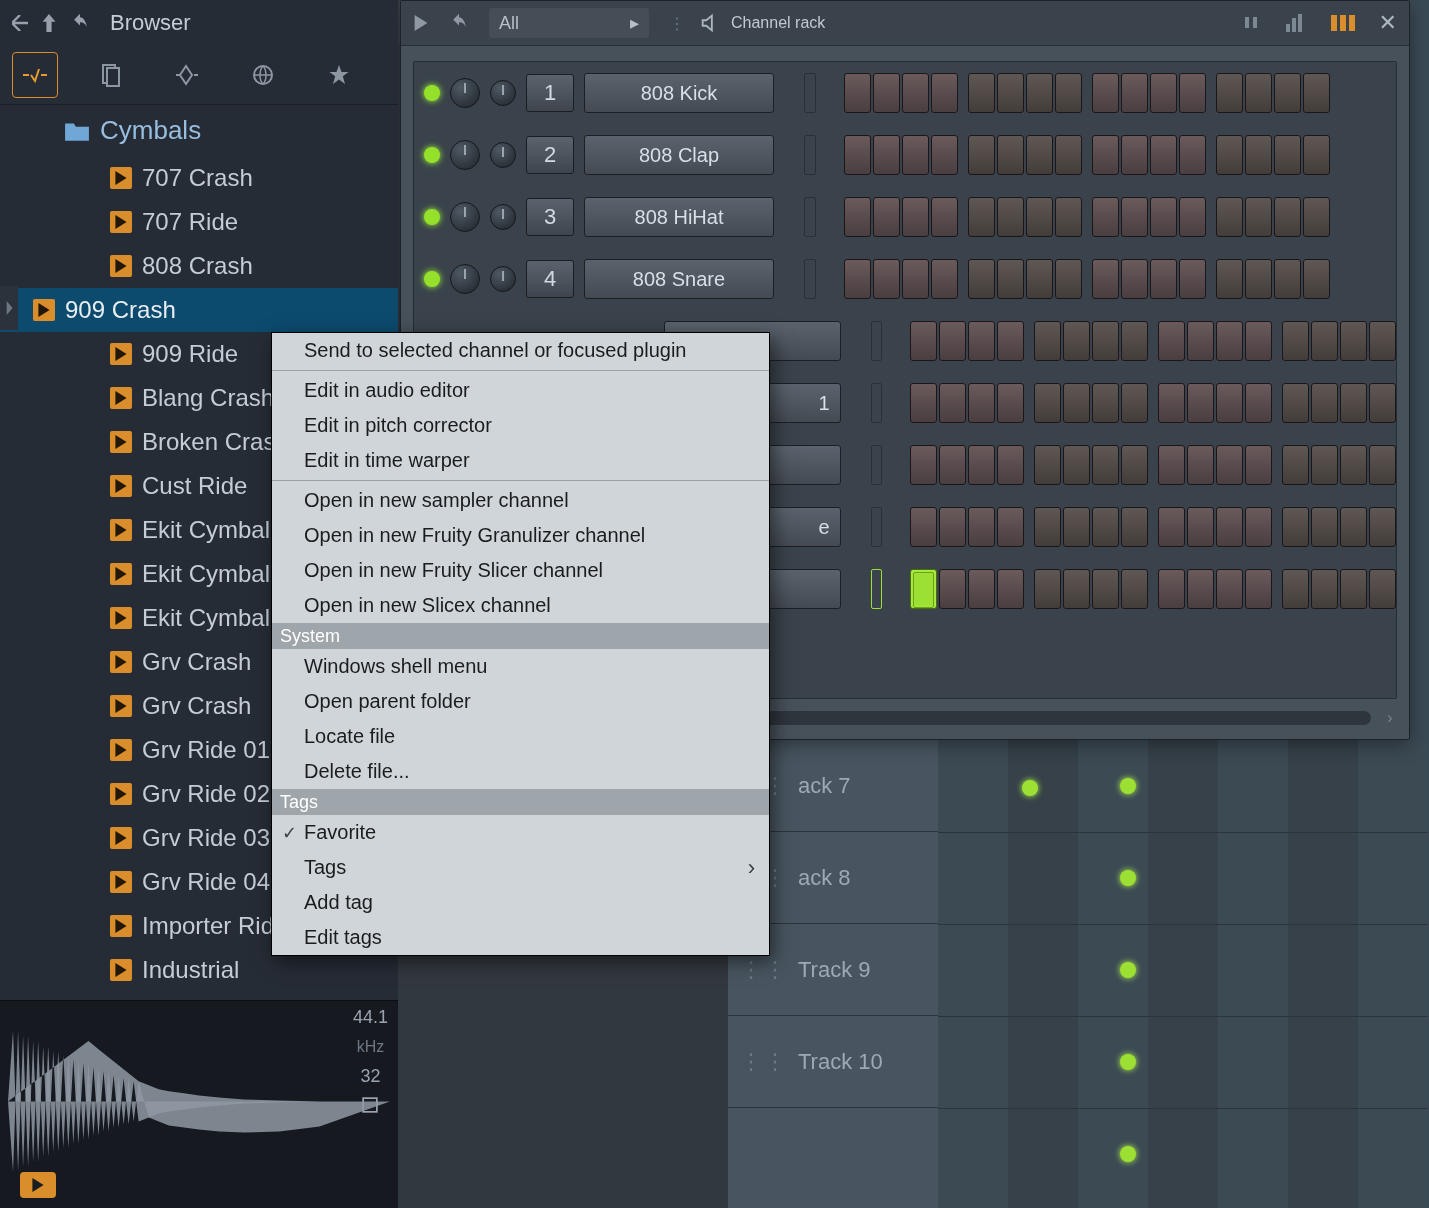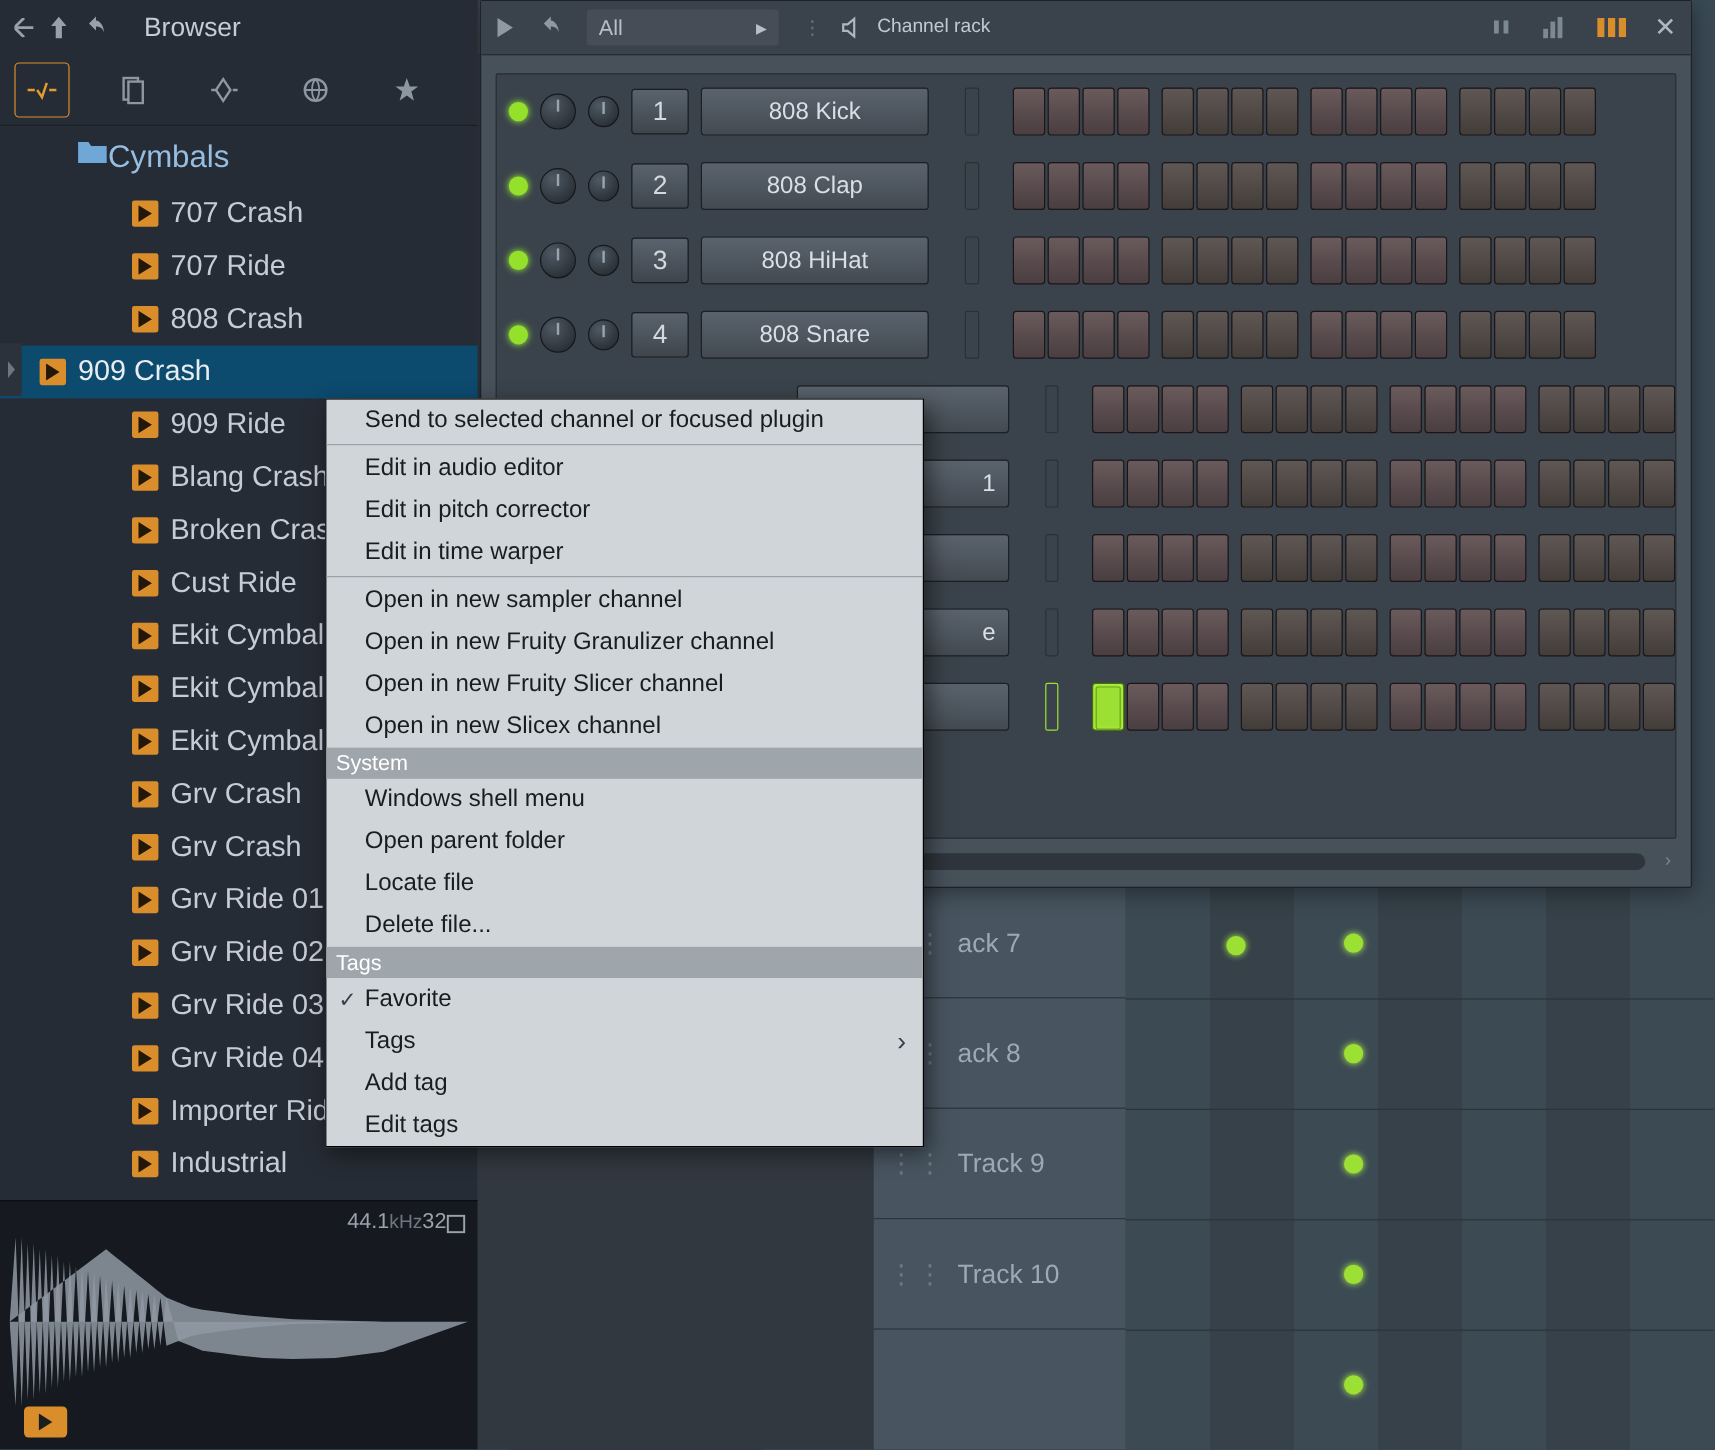--- a/index.html
+++ b/index.html
@@ -24,38 +24,38 @@
 }
 .browser-top {
   height: 45px;
   display: flex;
   align-items: center;
   gap: 14px;
   padding-left: 12px;
   color: #b5bcc5;
   font-size: 22px;
 }
-.browser-top .title { color:#c5ccd5; font-size: 22px; margin-left: 16px;}
+.browser-top .title { color:#c5ccd5; font-size: 22px; margin-left: 6px;}
 .icon-row {
   height: 60px;
   display: flex;
   align-items: center;
   gap: 30px;
   padding-left: 12px;
   border-bottom: 1px solid #1a1f26;
 }
 .icon-btn {
   width: 46px; height: 46px;
   display:flex;align-items:center;justify-content:center;
   border-radius:4px;
   color:#8d97a2;
 }
 .icon-btn.active { border:1px solid #d98e2b; color:#e69b2f;}
 .folder-header {
-  display:flex;align-items:flex-start;
+  display:flex;align-items:center;gap:10px;
   padding: 10px 0 10px 64px;
   font-size:26px;color:#97bde0;
 }
 .folder-header .folder-icon { color:#6fa7d6;}
 .file-list { display:flex;flex-direction:column; }
 .file-item {
   display:flex;align-items:center;gap:10px;
   padding: 6px 0 6px 110px;
   font-size:24px;color:#c5ccd5;
   height:44px;
@@ -66,21 +66,21 @@
   display:flex;align-items:center;justify-content:center;
 }
 .file-icon svg{width:14px;height:14px;}
 .waveform-preview {
   position:absolute;left:0;bottom:0;width:398px;height:208px;
   background:#161a20;
   border-top:1px solid #0c0e12;
 }
 .wave-info {
   position:absolute;top:6px;right:10px;font-size:18px;color:#9aa3ae;
-  display:flex;align-items:flex-end;gap:0;
+  display:flex;align-items:center;gap:10px;flex-direction:column;
 }
 .wave-shape { position:absolute; left:8px; top:20px; right:8px; bottom:20px;}
 .wave-play {
   position:absolute;left:20px;bottom:10px;width:36px;height:26px;
   background:#d98e2b;border-radius:4px;
   display:flex;align-items:center;justify-content:center;
 }
 .browser-collapse {
   position:absolute; left:0; top:286px; width:18px; height:44px;
   background:#2b323c; display:flex; align-items:center; justify-content:center;

